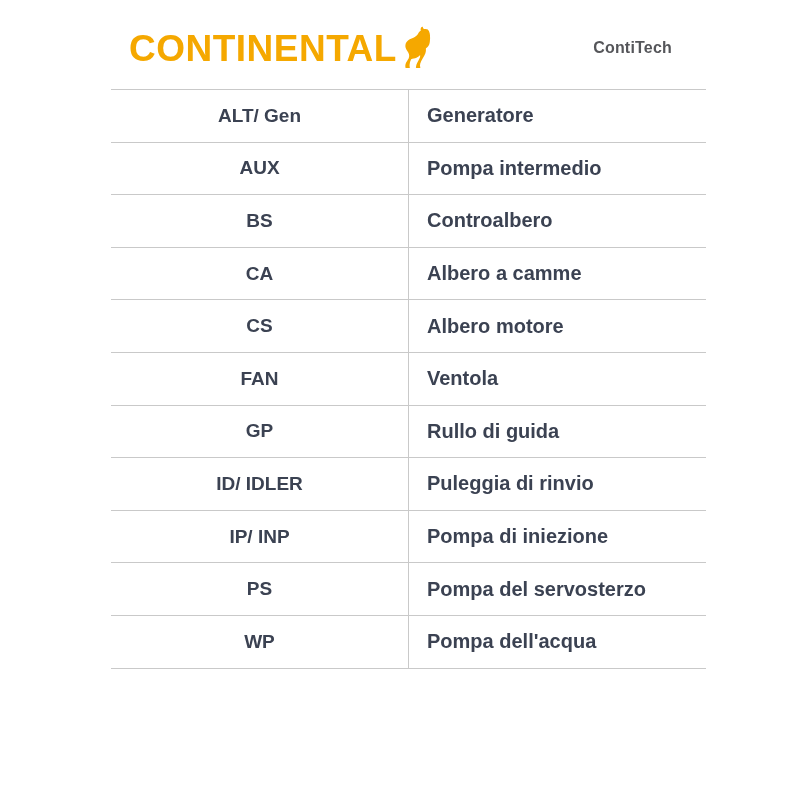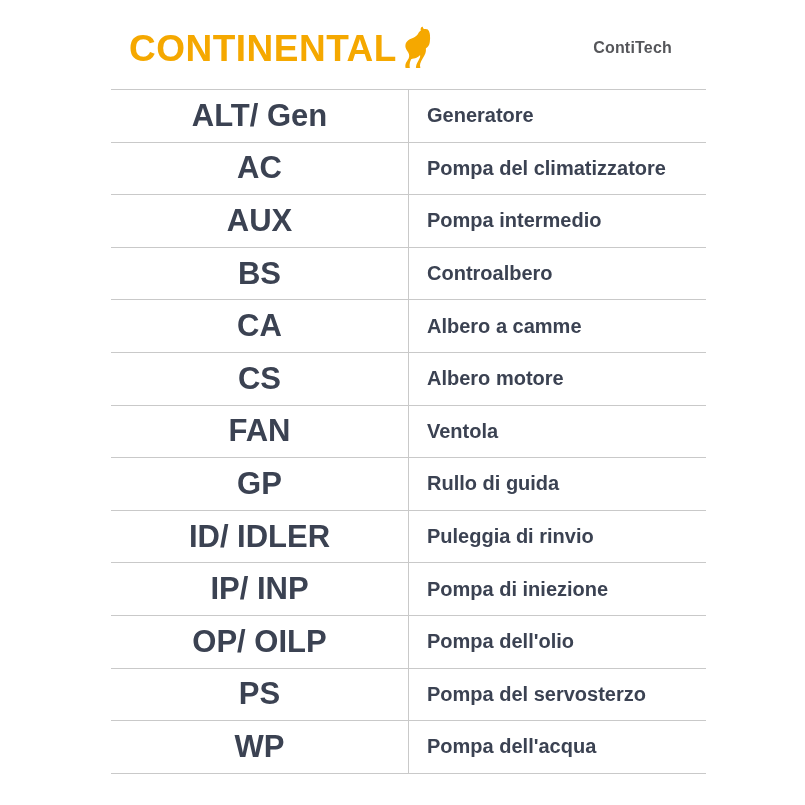--- a/index.html
+++ b/index.html
@@ -101,21 +101,21 @@
     border-bottom: 1px solid #c9c9c9;
     height: 51.6px;
     vertical-align: middle;
   }
 
   .col-code {
     width: 158px;
     border-right: 1px solid #c9c9c9;
     text-align: center;
     color: #3b4252;
-    font-size: 31px;
+    font-size: 19px;
     font-weight: bold;
     white-space: nowrap;
   }
 
   .col-desc {
     padding-left: 18px !important;
     color: #3b4252;
     font-size: 20px;
     font-weight: bold;
     white-space: nowrap;
@@ -143,24 +143,20 @@
           </div>
         </td>
       </tr>
     </thead>
     <tbody>
       <tr>
         <td class="col-code">ALT/ Gen</td>
         <td class="col-desc">Generatore</td>
       </tr>
       <tr>
-        <td class="col-code">AC</td>
-        <td class="col-desc">Pompa del climatizzatore</td>
-      </tr>
-      <tr>
         <td class="col-code">AUX</td>
         <td class="col-desc">Pompa intermedio</td>
       </tr>
       <tr>
         <td class="col-code">BS</td>
         <td class="col-desc">Controalbero</td>
       </tr>
       <tr>
         <td class="col-code">CA</td>
         <td class="col-desc">Albero a camme</td>
@@ -179,24 +175,20 @@
       </tr>
       <tr>
         <td class="col-code">ID/ IDLER</td>
         <td class="col-desc">Puleggia di rinvio</td>
       </tr>
       <tr>
         <td class="col-code">IP/ INP</td>
         <td class="col-desc">Pompa di iniezione</td>
       </tr>
       <tr>
-        <td class="col-code">OP/ OILP</td>
-        <td class="col-desc">Pompa dell'olio</td>
-      </tr>
-      <tr>
         <td class="col-code">PS</td>
         <td class="col-desc">Pompa del servosterzo</td>
       </tr>
       <tr>
         <td class="col-code">WP</td>
         <td class="col-desc">Pompa dell'acqua</td>
       </tr>
     </tbody>
   </table>
 

